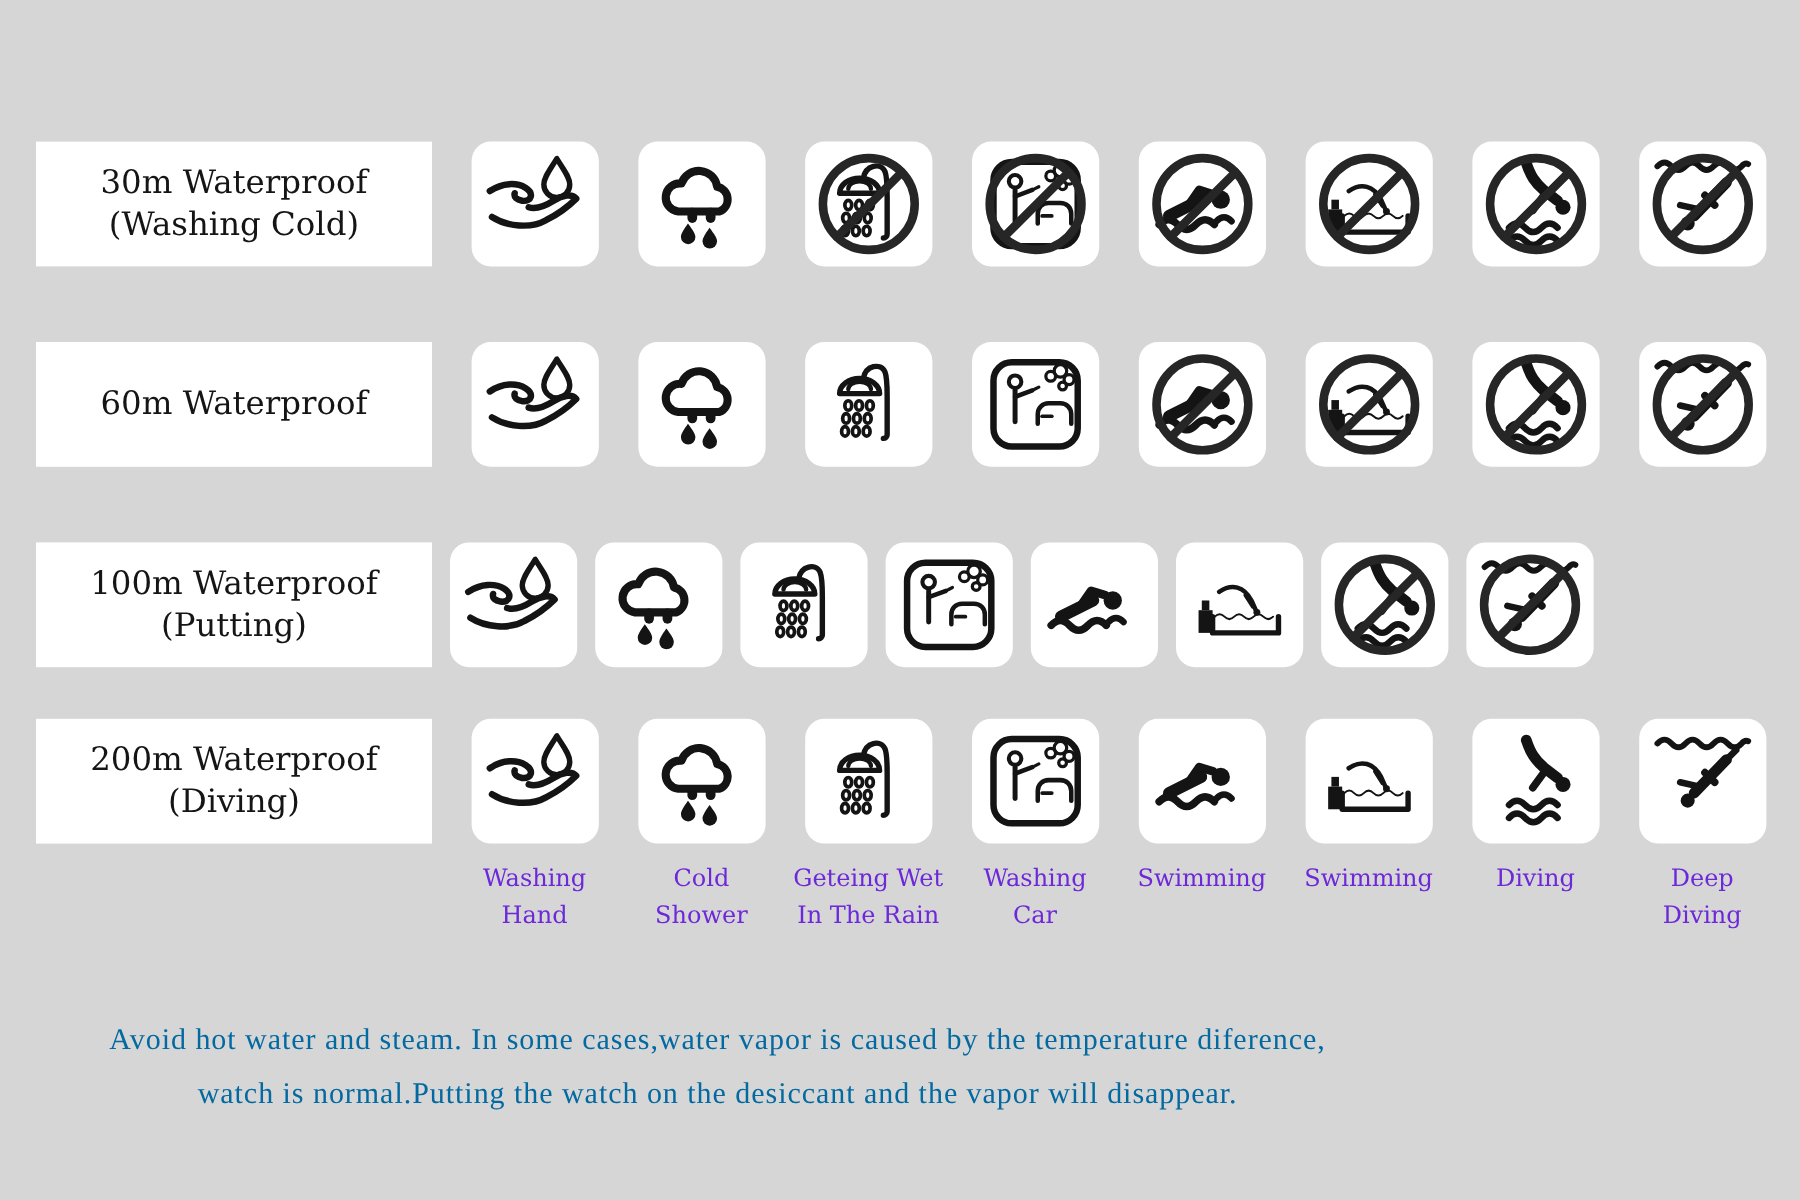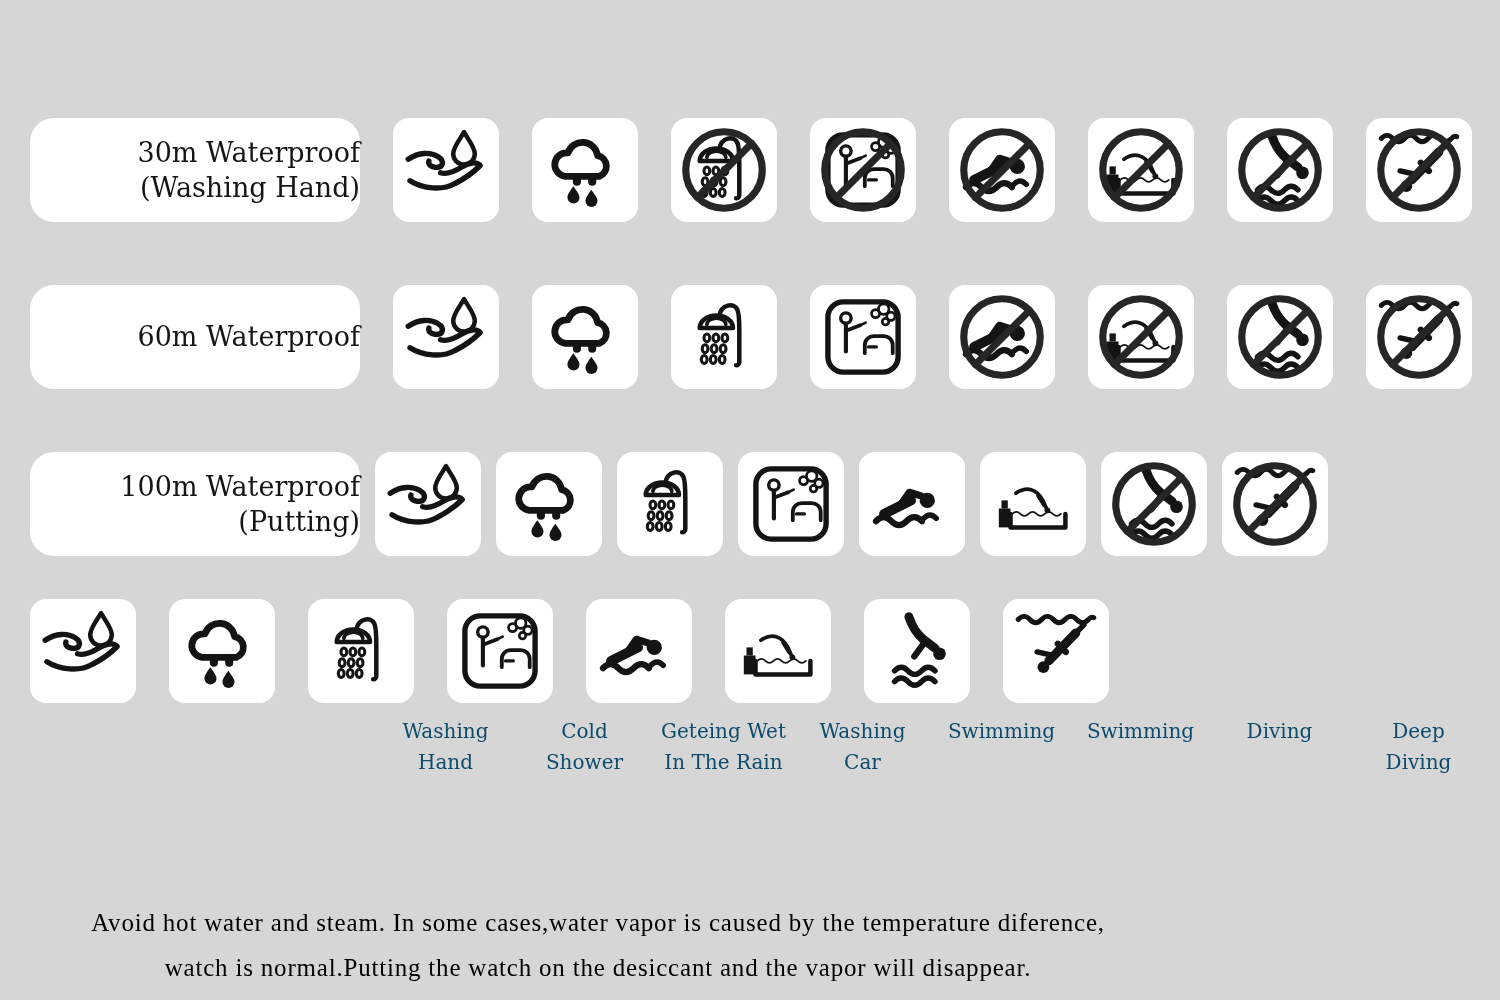--- a/index.html
+++ b/index.html
@@ -14,56 +14,56 @@
   }
   .grid{
     position:absolute;left:30px;top:118px;
   }
   .grid-row{
     display:flex;align-items:stretch;gap:33px;margin-bottom:63px;
   }
   .grid-row:nth-child(3){margin-bottom:43px;gap:15px;}
   .grid-row:last-child{margin-bottom:0;}
   .row-label{
-    width:330px;height:104px;background:#ffffff;border-radius:24px;
-    display:flex;flex-direction:column;justify-content:center;align-items:flex-end;
+    width:330px;height:104px;background:#ffffff;border-radius:0;
+    display:flex;flex-direction:column;justify-content:center;align-items:center;
     text-align:center;color:#151515;font-size:27px;line-height:1.3;
     box-sizing:border-box;flex:0 0 auto;
   }
   .cell{
     position:relative;width:106px;height:104px;background:#ffffff;border-radius:16px;
     flex:0 0 auto;
   }
   .cell svg.icon{
     position:absolute;left:8px;top:7px;width:90px;height:90px;color:#141414;
   }
   .cell svg.ban{
     position:absolute;left:2px;top:1px;width:102px;height:102px;color:#262626;
   }
   .col-labels{
     position:absolute;left:376px;top:716px;display:flex;gap:0;
   }
   .col-label{
-    width:139px;text-align:center;color:#0c4a6e;font-size:20px;line-height:1.55;
+    width:139px;text-align:center;color:#6d28d9;font-size:20px;line-height:1.55;
   }
   .footer{
-    position:absolute;left:0;top:900px;width:1196px;text-align:center;
-    font-family:"Liberation Serif", serif;color:#000000;font-size:25px;
+    position:absolute;left:0;top:844px;width:1196px;text-align:center;
+    font-family:"Liberation Serif", serif;color:#0369a1;font-size:25px;
     letter-spacing:0.8px;line-height:1.8;
   }
 </style>
 </head>
 <body>
 
 <div id="stage">
   <div class="grid">
       <div class="grid-row">
         <div class="row-label">
           <div>30m Waterproof</div>
-          <div>(Washing Hand)</div>
+          <div>(Washing Cold)</div>
         </div>
         <div class="cell">
           <svg class="icon" viewBox="0 0 100 100">
      <path d="M70 8 C64 18 58 25 58 32 a12 12 0 0 0 24 0 C82 25 76 18 70 8 Z" stroke="currentColor" stroke-linecap="round" stroke-linejoin="round" fill="none" stroke-width="5"></path>
      <path d="M8 38 C20 30 33 30 41 35 C49 40 47 48 38 47 C33 46 30 44 31 40" stroke="currentColor" stroke-linecap="round" stroke-linejoin="round" fill="none" stroke-width="6"></path>
      <path d="M10 62 C24 71 46 73 60 65 C70 60 80 53 88 45 C84 40 75 42 67 47 C59 52 50 55 44 53" stroke="currentColor" stroke-linecap="round" stroke-linejoin="round" fill="none" stroke-width="6"></path>
    </svg>
         </div>
         <div class="cell">
           <svg class="icon" viewBox="0 0 100 100">
@@ -370,20 +370,24 @@
      <path d="M52 42 L61 51" stroke="currentColor" stroke-linecap="round" stroke-linejoin="round" fill="none" stroke-width="7"></path>
      <circle cx="36" cy="68" r="6.5" fill="currentColor"></circle>
    </svg>
           <svg class="ban" viewBox="0 0 100 100">
      <circle cx="50" cy="50" r="37.5" fill="none" stroke="currentColor" stroke-width="7"></circle>
      <line x1="24" y1="77" x2="77" y2="24" stroke="currentColor" stroke-width="7" stroke-linecap="round"></line>
    </svg>
         </div>
       </div>
       <div class="grid-row">
+        <div class="row-label">
+          <div>200m Waterproof</div>
+          <div>(Diving)</div>
+        </div>
         <div class="cell">
           <svg class="icon" viewBox="0 0 100 100">
      <path d="M70 8 C64 18 58 25 58 32 a12 12 0 0 0 24 0 C82 25 76 18 70 8 Z" stroke="currentColor" stroke-linecap="round" stroke-linejoin="round" fill="none" stroke-width="5"></path>
      <path d="M8 38 C20 30 33 30 41 35 C49 40 47 48 38 47 C33 46 30 44 31 40" stroke="currentColor" stroke-linecap="round" stroke-linejoin="round" fill="none" stroke-width="6"></path>
      <path d="M10 62 C24 71 46 73 60 65 C70 60 80 53 88 45 C84 40 75 42 67 47 C59 52 50 55 44 53" stroke="currentColor" stroke-linecap="round" stroke-linejoin="round" fill="none" stroke-width="6"></path>
    </svg>
         </div>
         <div class="cell">
           <svg class="icon" viewBox="0 0 100 100">
      <path d="M28 57 a13 13 0 1 1 3 -26 a17 17 0 0 1 33 3 a12 12 0 0 1 2 23 Z" stroke="currentColor" stroke-linecap="round" stroke-linejoin="round" fill="none" stroke-width="7.5"></path>

